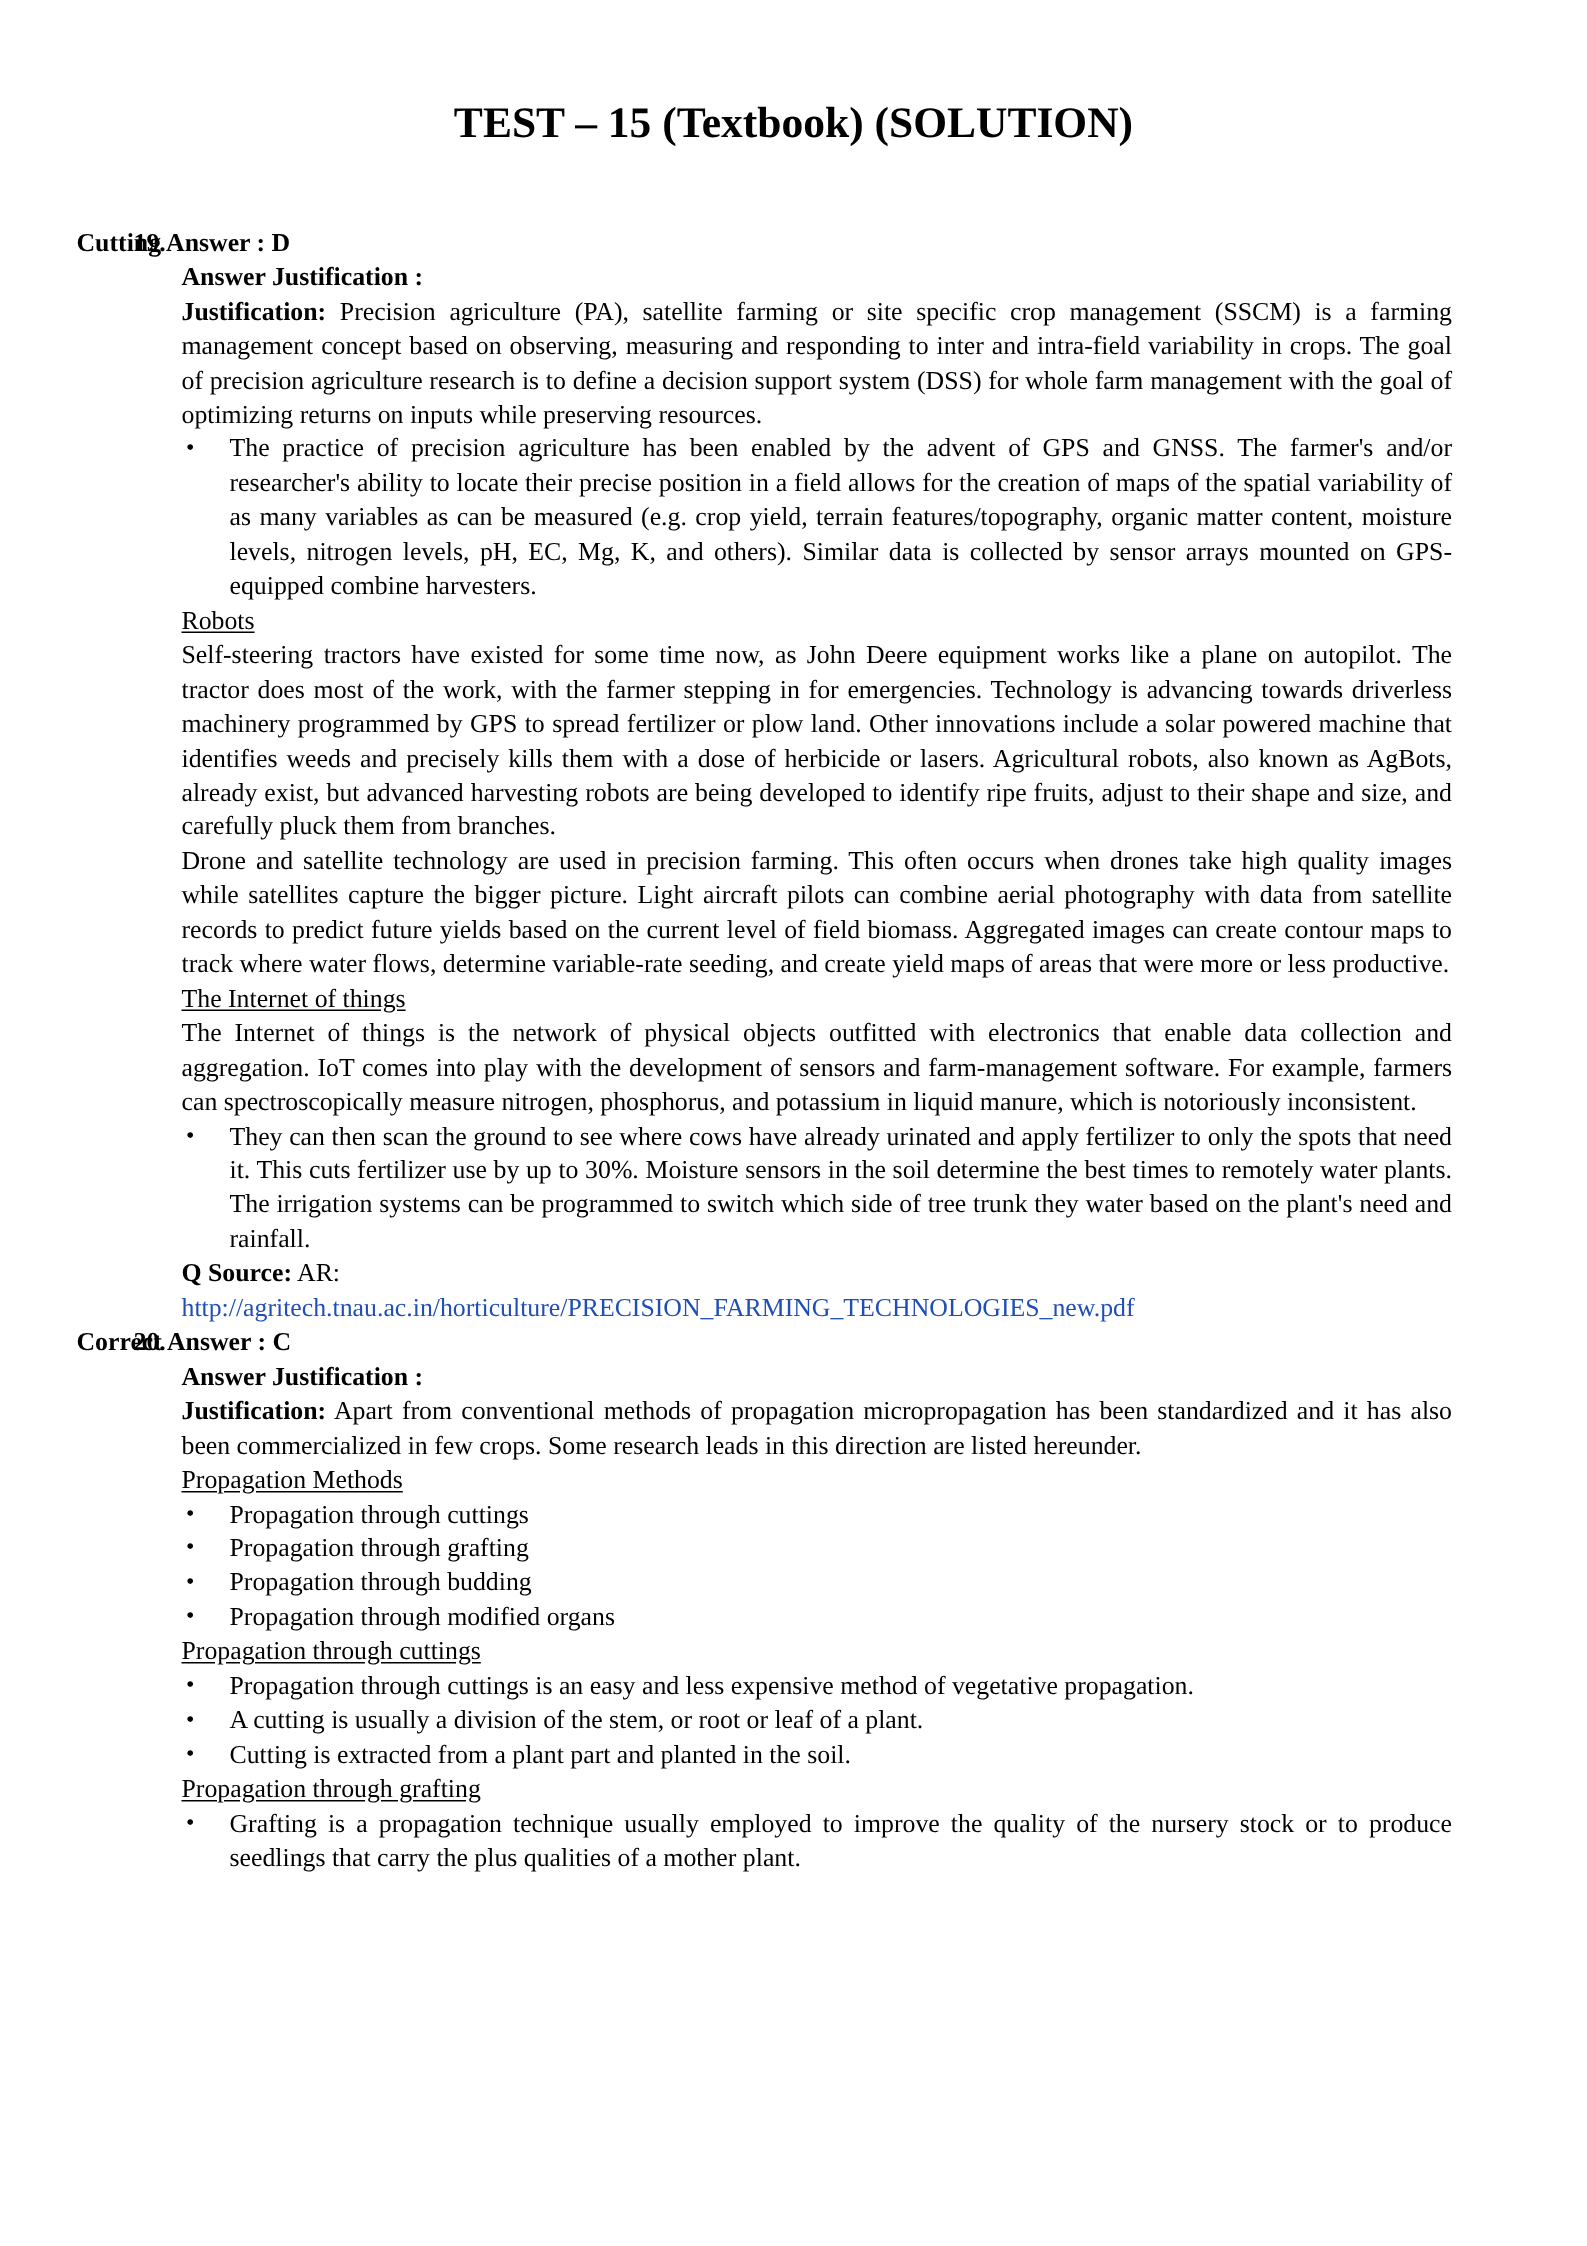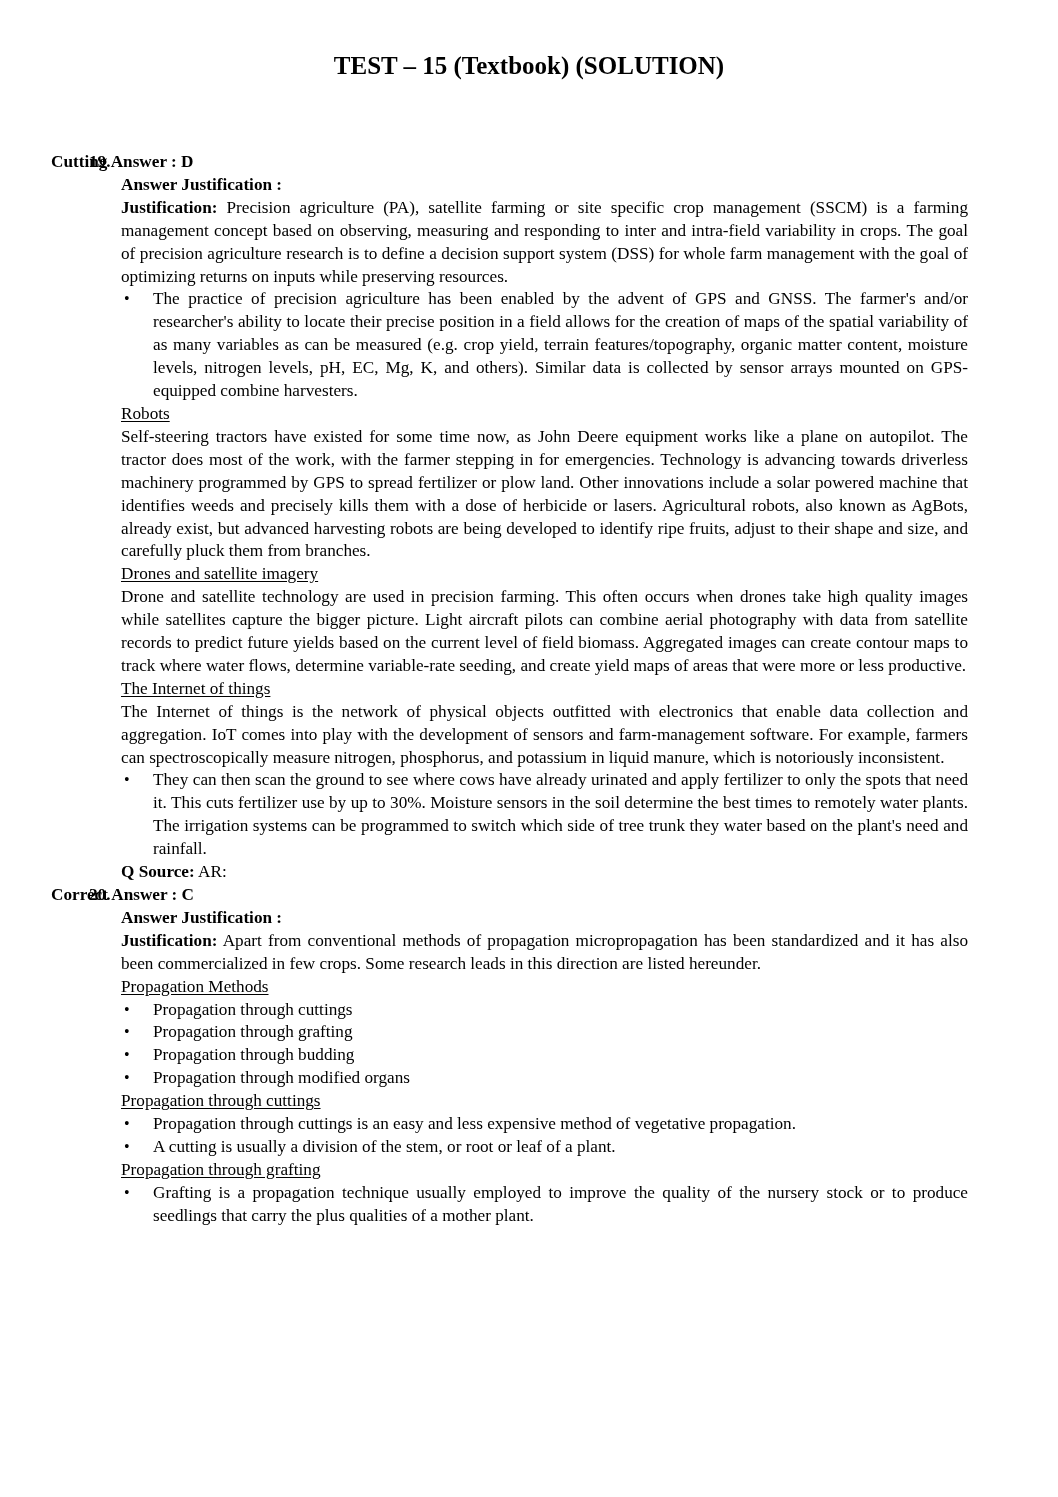--- a/index.html
+++ b/index.html
@@ -1,20 +1,20 @@
 <!DOCTYPE html>
 <html><head>
 <meta charset="utf-8">
 <style>
   html, body { margin: 0; padding: 0; background: #ffffff; }
   body { width: 1058px; height: 1497px; position: relative; overflow: hidden;
          font-family: "Liberation Serif", "DejaVu Serif", serif; color: #000; }
   .page { position: absolute; left: 0; top: 0; width: 1058px; height: 1497px; }
   .title { position: absolute; left: 0; width: 1058px; text-align: center; font-weight: bold; }
-  .t1 { top: 51px; font-size: 25px; line-height: 30px; }
+  .t1 { top: 67px; font-size: 29px; line-height: 30px; }
   .t2 { top: 97px; font-size: 19.5px; line-height: 24px; }
   .content { position: absolute; left: 0; top: 151px; width: 1058px; font-size: 17.2px; line-height: 22.9px; }
   .qhead { position: relative; padding-left: 51px; font-weight: bold; }
   .qnum { position: absolute; left: 89px; top: 0; font-weight: bold; }
   .blk { margin-left: 121px; width: 847px; text-align: justify; }
   .b { font-weight: bold; }
   .u { text-decoration: underline; text-underline-offset: 2px; }
   ul.bul { list-style: none; margin: 0; padding: 0; margin-left: 121px; width: 847px; }
   ul.bul li { position: relative; padding-left: 32px; text-align: justify; }
   ul.bul li::before { content: "•"; position: absolute; left: 3px; top: 0; font-size: 16px; }
@@ -37,30 +37,30 @@
       <div class="blk b">Answer Justification :</div>
       <div class="blk"><span class="b">Justification:</span><span> Precision agriculture (PA), satellite farming or site specific crop management (SSCM) is a farming management concept based on observing, measuring and responding to inter and intra-field variability in crops. The goal of precision agriculture research is to define a decision support system (DSS) for whole farm management with the goal of optimizing returns on inputs while preserving resources.</span></div>
 
       <ul class="bul">
         <li>The practice of precision agriculture has been enabled by the advent of GPS and GNSS. The farmer's and/or researcher's ability to locate their precise position in a field allows for the creation of maps of the spatial variability of as many variables as can be measured (e.g. crop yield, terrain features/topography, organic matter content, moisture levels, nitrogen levels, pH, EC, Mg, K, and others). Similar data is collected by sensor arrays mounted on GPS-equipped combine harvesters.</li>
       </ul>
 
       <div class="blk u">Robots</div>
       <div class="blk">Self-steering tractors have existed for some time now, as John Deere equipment works like a plane on autopilot. The tractor does most of the work, with the farmer stepping in for emergencies. Technology is advancing towards driverless machinery programmed by GPS to spread fertilizer or plow land. Other innovations include a solar powered machine that identifies weeds and precisely kills them with a dose of herbicide or lasers. Agricultural robots, also known as AgBots, already exist, but advanced harvesting robots are being developed to identify ripe fruits, adjust to their shape and size, and carefully pluck them from branches.</div>
 
-      <div class="blk u">Drones and satellite imagery</div>
       <div class="blk">Drone and satellite technology are used in precision farming. This often occurs when drones take high quality images while satellites capture the bigger picture. Light aircraft pilots can combine aerial photography with data from satellite records to predict future yields based on the current level of field biomass. Aggregated images can create contour maps to track where water flows, determine variable-rate seeding, and create yield maps of areas that were more or less productive.</div>
 
       <div class="blk u">The Internet of things</div>
       <div class="blk">The Internet of things is the network of physical objects outfitted with electronics that enable data collection and aggregation. IoT comes into play with the development of sensors and farm-management software. For example, farmers can spectroscopically measure nitrogen, phosphorus, and potassium in liquid manure, which is notoriously inconsistent.</div>
       <ul class="bul">
         <li>They can then scan the ground to see where cows have already urinated and apply fertilizer to only the spots that need it. This cuts fertilizer use by up to 30%. Moisture sensors in the soil determine the best times to remotely water plants. The irrigation systems can be programmed to switch which side of tree trunk they water based on the plant's need and rainfall.</li>
       </ul>
 
       <div class="blk"><span class="b">Q Source:</span><span> AR:</span></div>
+      <div class="link">http://agritech.tnau.ac.in/horticulture/PRECISION_FARMING_TECHNOLOGIES_new.pdf</div>
     </div>
 
     <div>
       <div class="qhead">
         <span class="qnum">20.</span>
         <span>Correct Answer : C</span>
       </div>
       <div class="blk b">Answer Justification :</div>
       <div class="blk"><span class="b">Justification:</span><span> Apart from conventional methods of propagation micropropagation has been standardized and it has also been commercialized in few crops. Some research leads in this direction are listed hereunder.</span></div>
 
@@ -69,20 +69,21 @@
         <li>Propagation through cuttings</li>
         <li>Propagation through grafting</li>
         <li>Propagation through budding</li>
         <li>Propagation through modified organs</li>
       </ul>
 
       <div class="blk u">Propagation through cuttings</div>
       <ul class="bul">
         <li>Propagation through cuttings is an easy and less expensive method of vegetative propagation.</li>
         <li>A cutting is usually a division of the stem, or root or leaf of a plant.</li>
+        <li>Cutting is extracted from a plant part and planted in the soil.</li>
       </ul>
 
       <div class="blk u">Propagation through grafting</div>
       <ul class="bul">
         <li>Grafting is a propagation technique usually employed to improve the quality of the nursery stock or to produce seedlings that carry the plus qualities of a mother plant.</li>
       </ul>
     </div>
 
   </div>
 </div>

